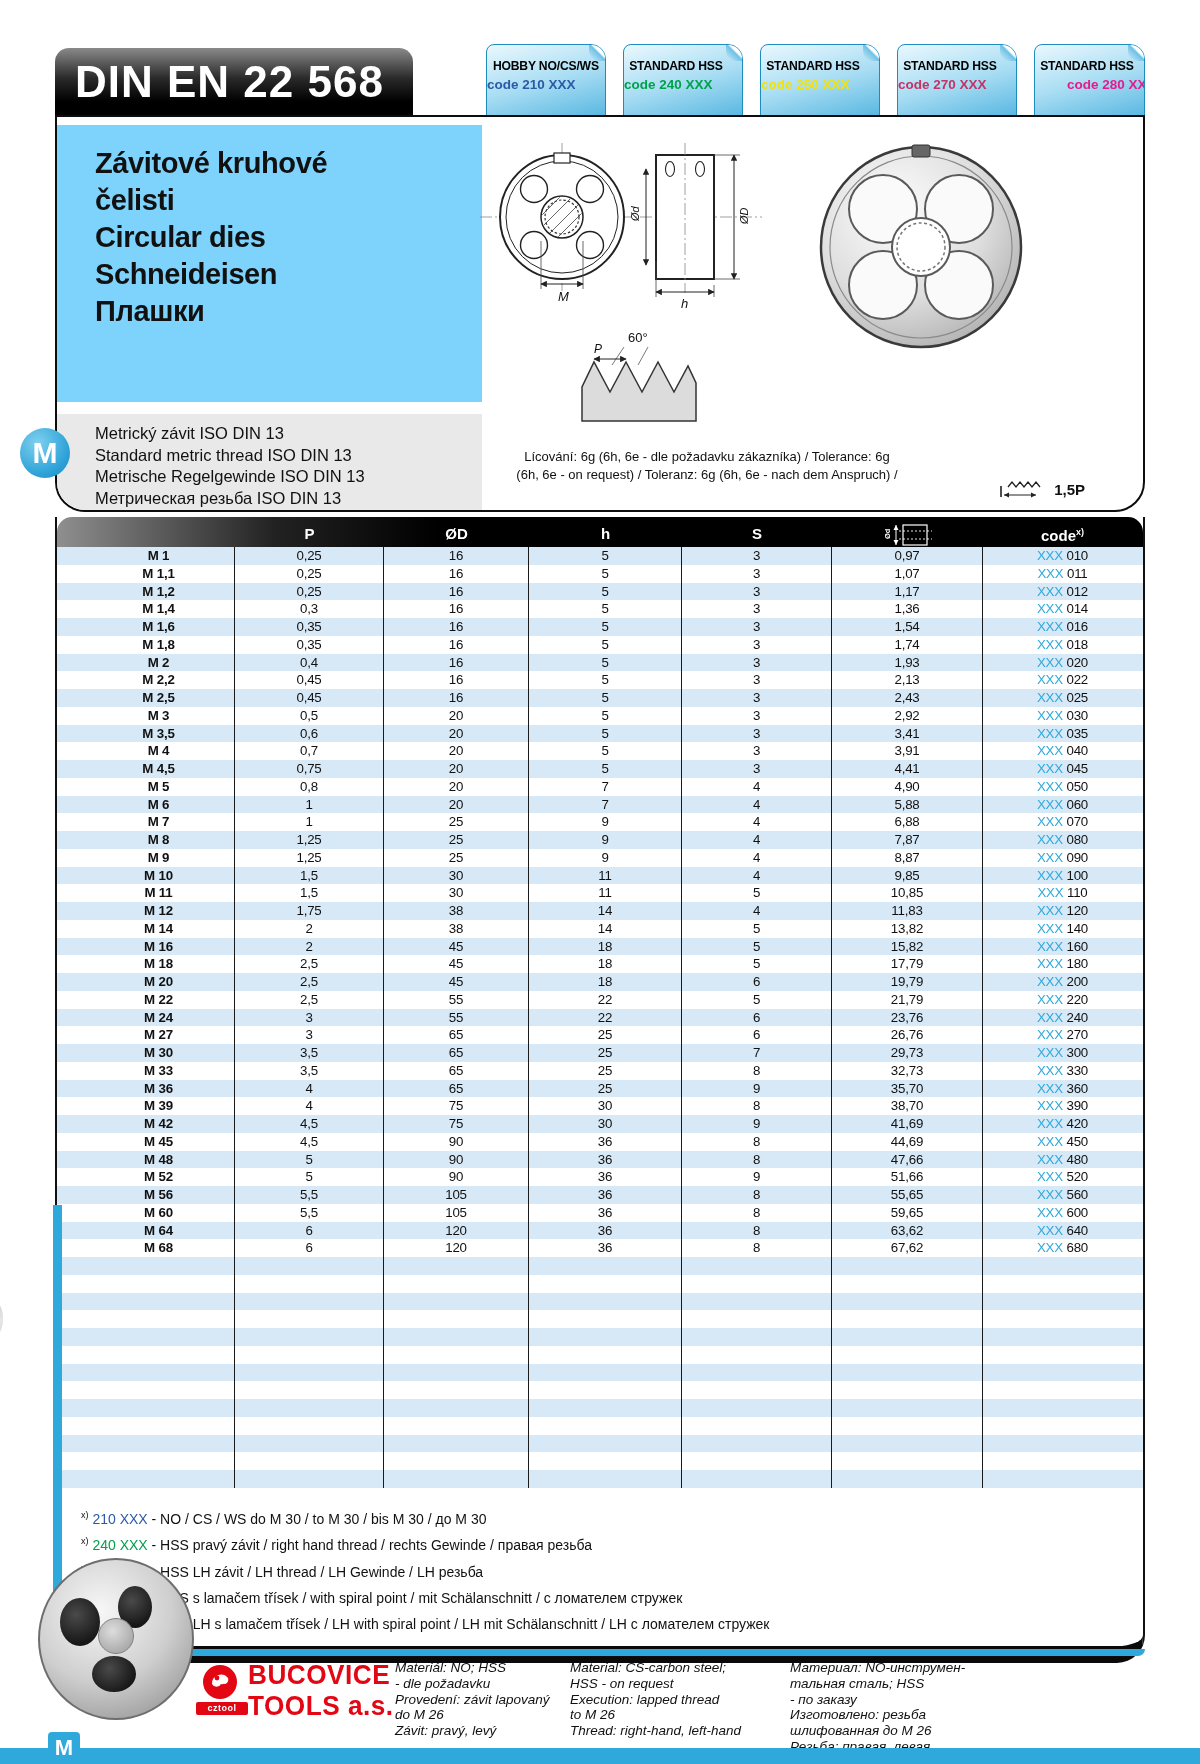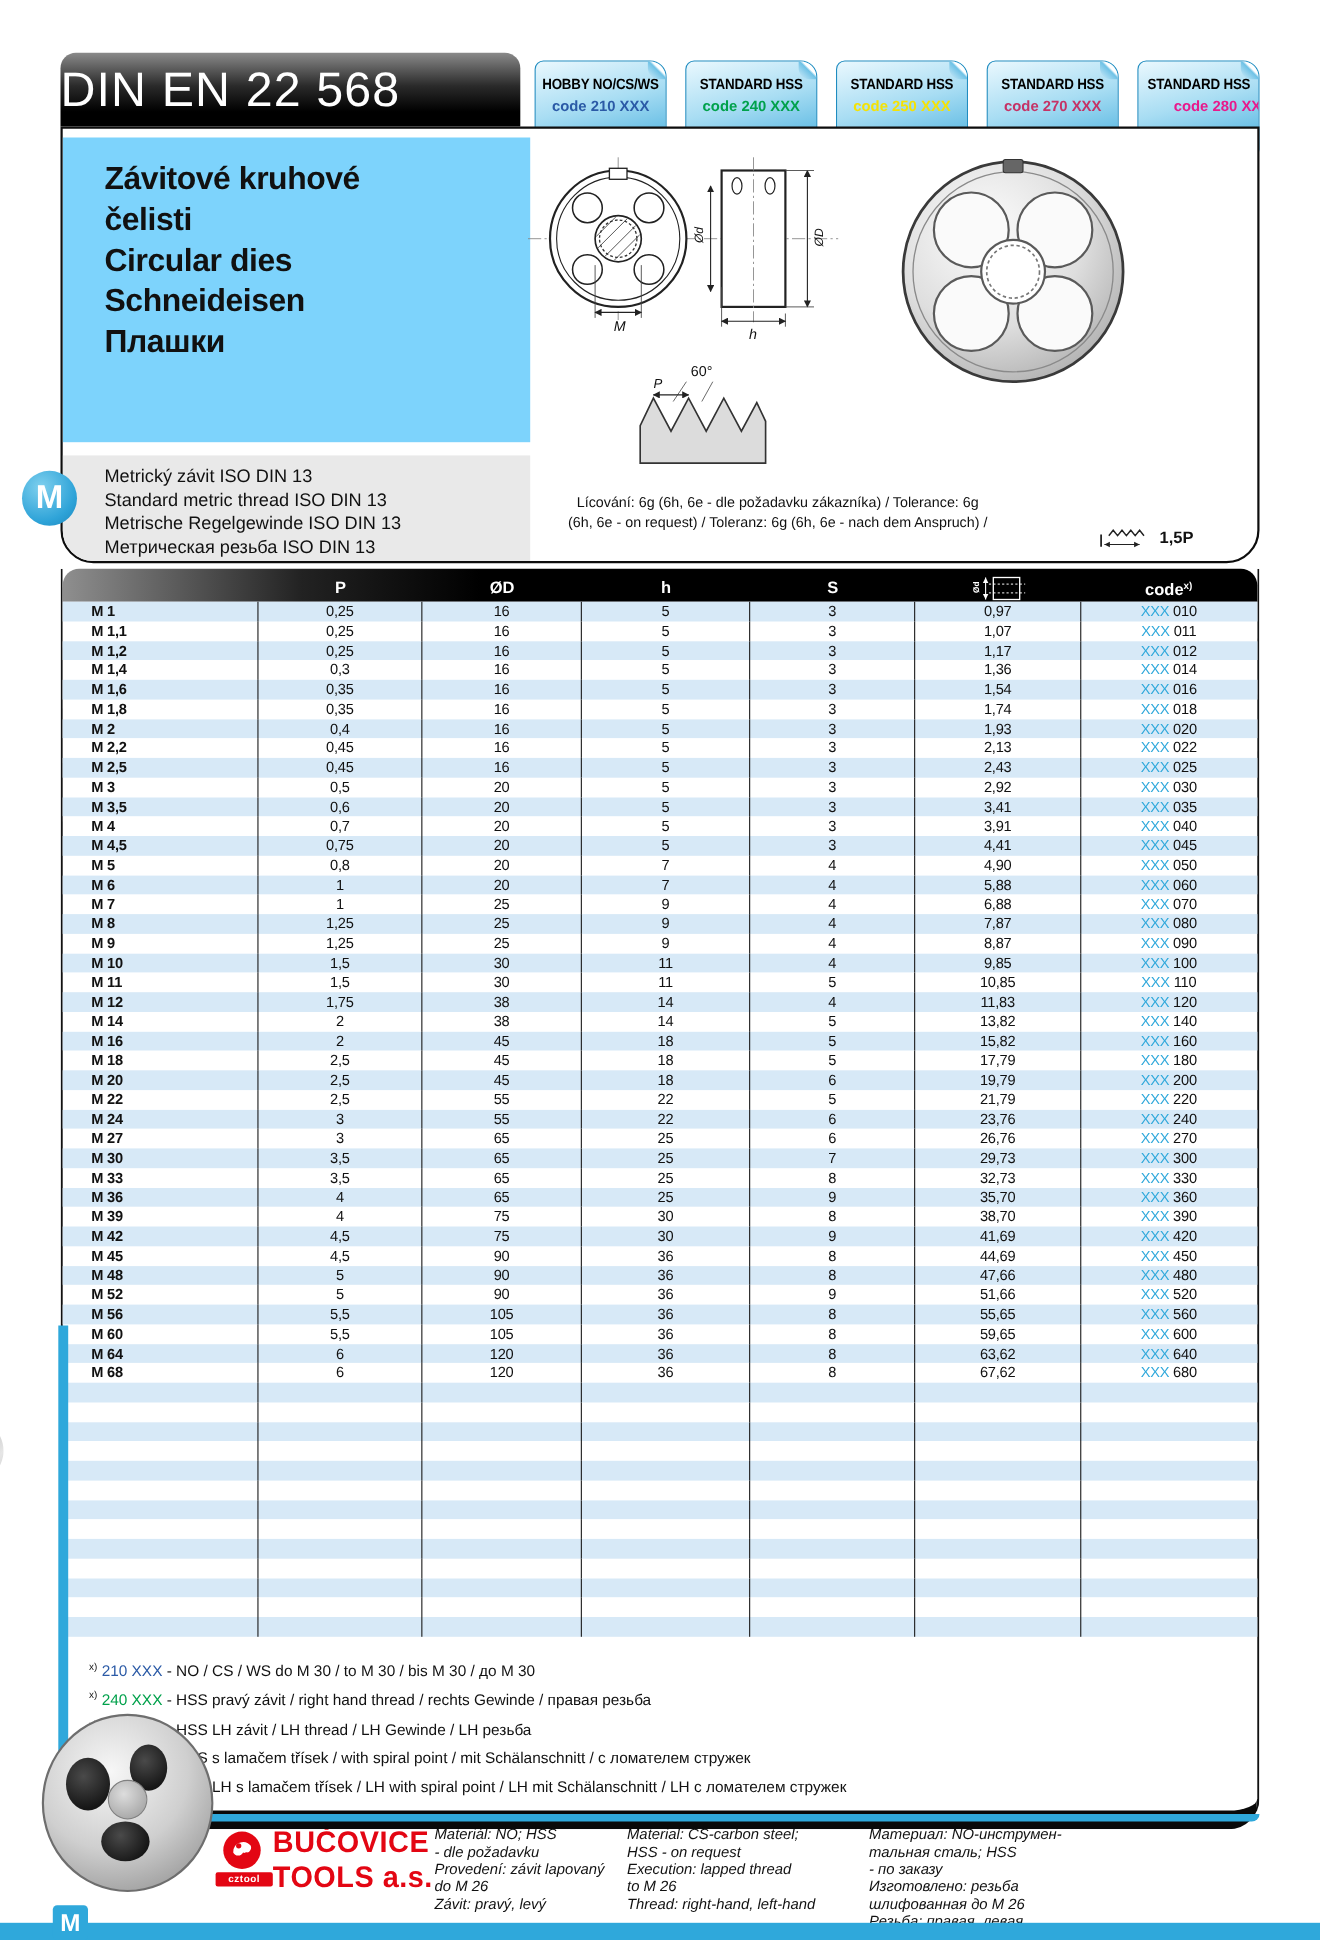--- a/index.html
+++ b/index.html
@@ -1,25 +1,25 @@
 <!DOCTYPE html>
 <html><head>
 <meta charset="utf-8">
 <style>
   html,body{margin:0;padding:0;background:#fff;}
   body{font-family:"Liberation Sans","DejaVu Sans",sans-serif;color:#111;}
   #page{position:relative;width:1200px;height:1764px;background:#fff;overflow:hidden;}
 
   
-  .din-box{position:absolute;left:55px;top:48px;width:418px;height:67px;box-sizing:border-box;
+  .din-box{position:absolute;left:55px;top:48px;width:358px;height:67px;box-sizing:border-box;
     background:linear-gradient(180deg,#8a8a8a 0%,#2a2a2a 45%,#000 80%);
-    border-radius:14px 14px 0 0;color:#fff;font-weight:normal;font-size:44px;line-height:67px;
-    letter-spacing:1px;white-space:nowrap;}
+    border-radius:14px 14px 0 0;color:#fff;font-weight:bold;font-size:44px;line-height:67px;
+    padding-left:20px;letter-spacing:1px;white-space:nowrap;}
   .tabs{position:absolute;left:0;top:44px;height:71px;width:1200px;}
-  .tab{position:absolute;top:11px;height:89px;width:120px;box-sizing:border-box;text-align:center;
+  .tab{position:absolute;top:0;height:89px;width:120px;box-sizing:border-box;text-align:left;
     background:linear-gradient(165deg,#eaf8fe 0%,#a8ddf3 45%,#3fabdc 100%);
     border:1.5px solid #1f8cc0;border-radius:8px 15px 8px 8px;overflow:hidden;}
   .tab::after{content:'';position:absolute;top:-1px;right:-1px;width:17px;height:17px;
     background:linear-gradient(225deg,#fff 42%,#6fc2e6 50%,#d4eefa 100%);border-radius:0 14px 0 10px;}
   .tab:nth-child(1){left:486px;}
   .tab:nth-child(2){left:623px;}
   .tab:nth-child(3){left:760px;}
   .tab:nth-child(4){left:897px;}
   .tab:nth-child(5){left:1034px;width:111px;}
   .tab-title{display:inline-block;margin-top:13px;font-weight:bold;font-size:13.5px;color:#000;
@@ -52,21 +52,21 @@
   .thead{display:grid;grid-template-columns:178px 149px 145px 153px 150px 151px 159px;height:30px;
     background:linear-gradient(90deg,#8f8f8f 0%,#222 20%,#000 35%);border-radius:15px 15px 0 0;
     align-items:center;color:#fff;font-weight:bold;font-size:15px;text-align:center;}
   .thead .th{line-height:30px;}
   .thead .th sup{font-size:9px;}
   .trow{display:grid;grid-template-columns:178px 149px 145px 153px 150px 151px 159px;height:17.75px;}
   .trow:nth-child(odd){background:#d7e9f7;}
   .td{font-size:13.3px;line-height:17.75px;text-align:center;letter-spacing:-0.2px;
     border-right:1.4px solid #1a1a1a;overflow:hidden;}
   .td:last-child{border-right:none;}
-  .td.c-size{text-align:left;padding-left:26px;font-weight:bold;}
+  .td.c-size{text-align:center;padding-left:26px;font-weight:bold;}
   .code-x{color:#2fa8db;}
   .fnotes{padding:16px 0 10px 24px;}
   .fnote{font-size:14px;line-height:22.4px;white-space:nowrap;}
   .fn-sup{font-size:9px;vertical-align:6px;}
   .under-strip{position:absolute;left:55px;top:1649px;width:1090px;height:7px;background:#2fa8db;
     border-radius:0 0 22px 22px;z-index:2;}
   .cyan-edge{position:absolute;left:53px;top:1205px;width:9px;height:432px;background:#2fa8db;z-index:3;
     border-radius:0 0 4px 4px;}
 
   

